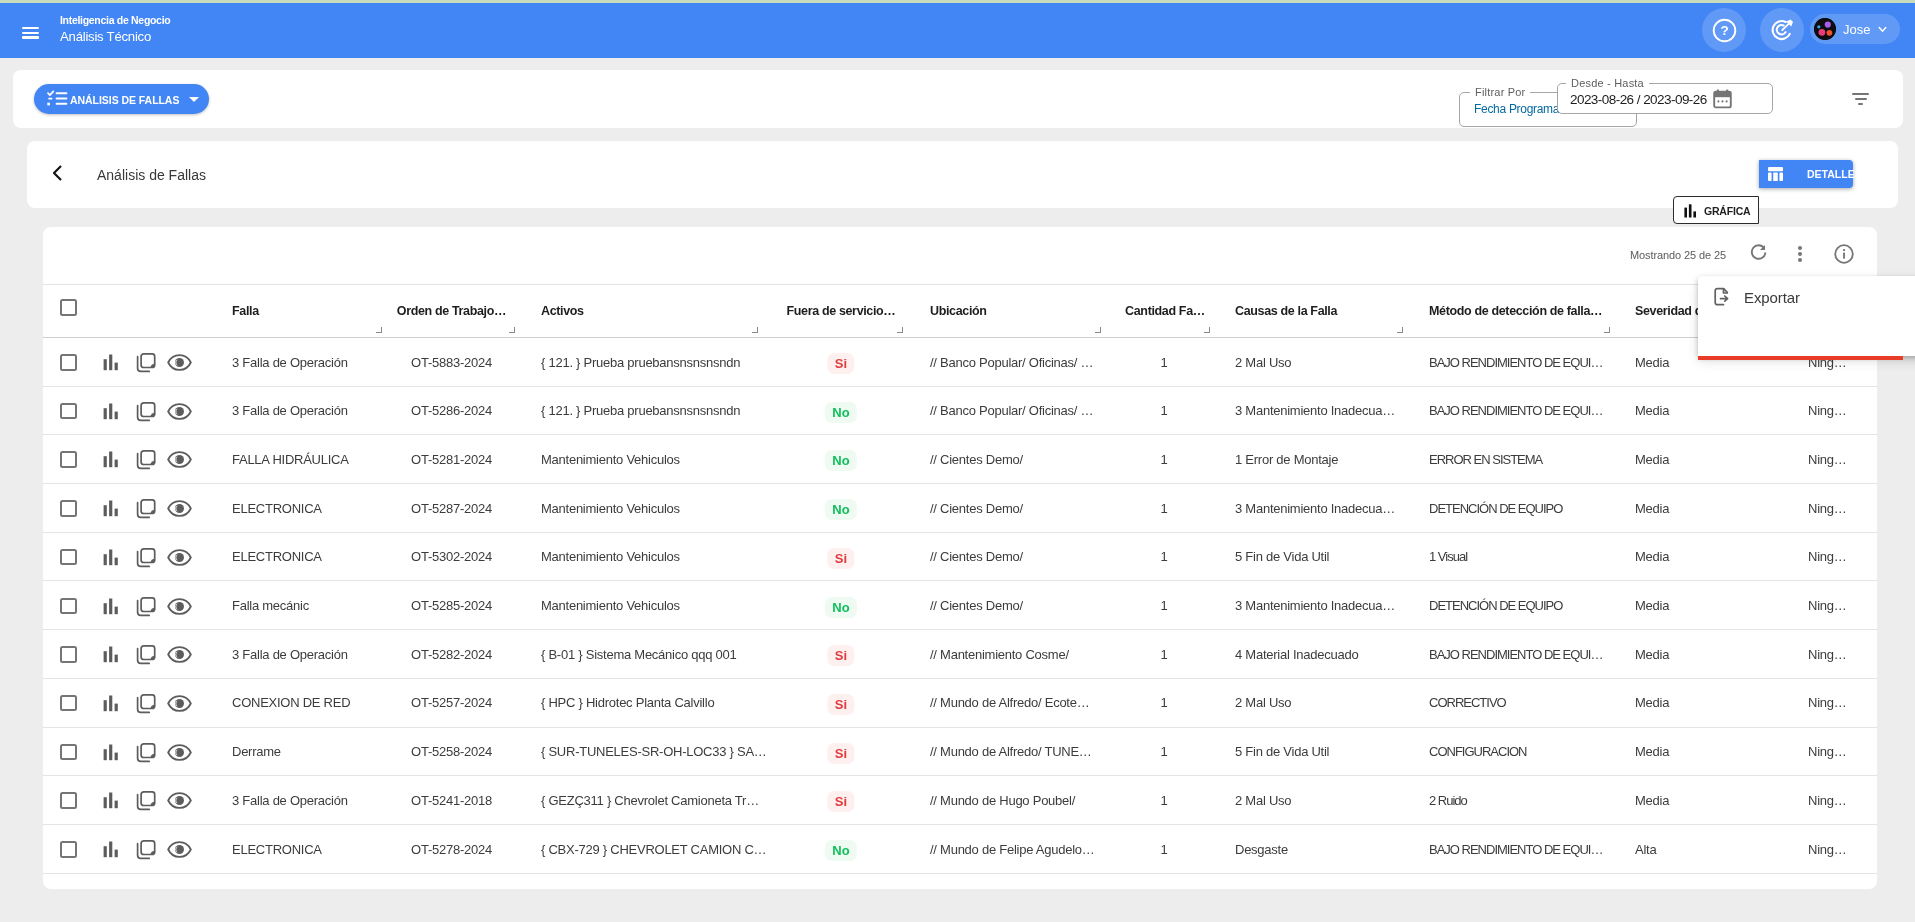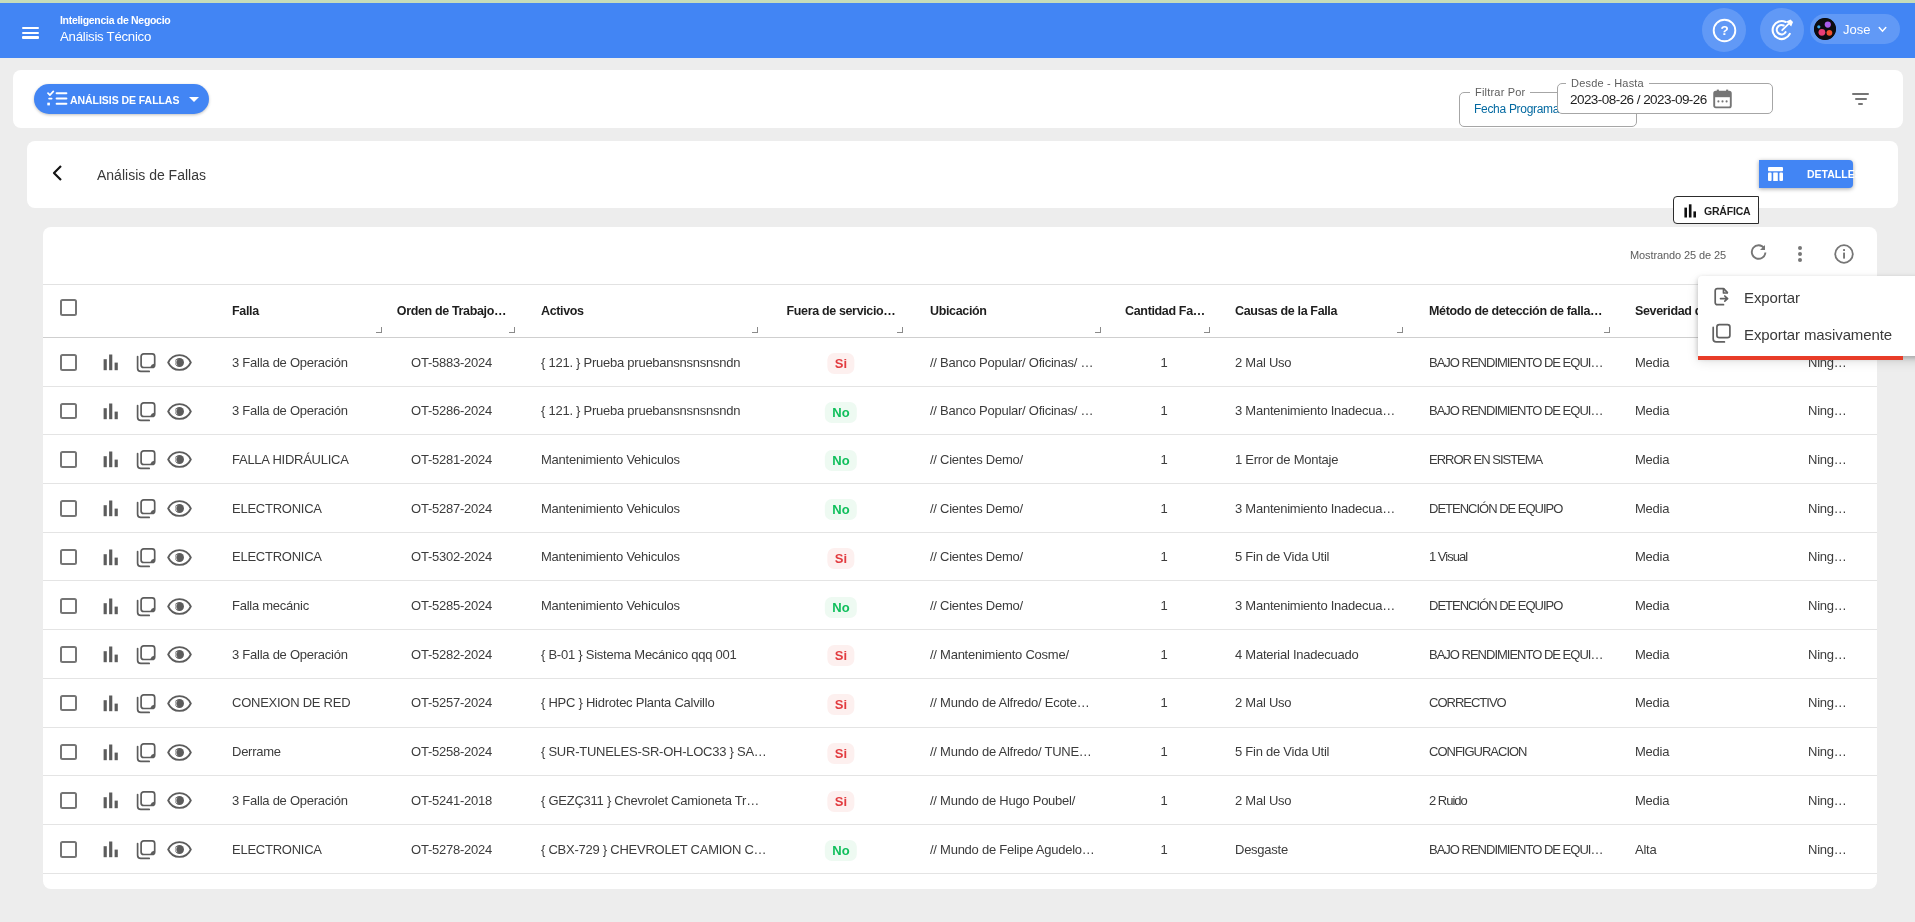--- a/index.html
+++ b/index.html
@@ -529,22 +529,15 @@
  <div id="menu">
   <div class="mitem" style="top:2.5px">
         <span class="mic"><svg width="22" height="22" viewBox="0 0 22 22">
             <path d="M12.5 2.6 L6.3 2.6 A2.1 2.1 0 0 0 4.2 4.7 L4.2 16.6 A2.1 2.1 0 0 0 6.3 18.7 L12.5 18.7" fill="none" stroke="#616161" stroke-width="1.7" stroke-linecap="round"></path>
             <path d="M12.5 2.6 L12.5 7.0 L16.9 7.0" fill="none" stroke="#616161" stroke-width="1.7" stroke-linejoin="round"></path>
             <path d="M12.6 2.7 L16.8 6.9" fill="none" stroke="#616161" stroke-width="1.7"></path>
             <path d="M9.5 12.6 L16.3 12.6 M13.8 10.0 L16.6 12.6 L13.8 15.2" fill="none" stroke="#616161" stroke-width="1.7" stroke-linecap="round" stroke-linejoin="round"></path>
           </svg></span>
         <span class="mtx">Exportar</span>
       </div>
-  <div class="mitem" style="top:39.5px">
-        <span class="mic"><svg width="21" height="21" viewBox="0 0 21 21">
-            <path d="M2.2 4.4 L2.2 16.0 A2.9 2.9 0 0 0 5.1 18.9 L13.4 18.9" fill="none" stroke="#616161" stroke-width="1.7" stroke-linecap="round"></path>
-            <rect x="5.9" y="1.7" width="13" height="13" rx="2.4" fill="none" stroke="#616161" stroke-width="1.7"></rect>
-          </svg></span>
-        <span class="mtx">Exportar masivamente</span>
-      </div>
  </div>
  <div id="redline"></div>
 </div>
 
 </body></html>

